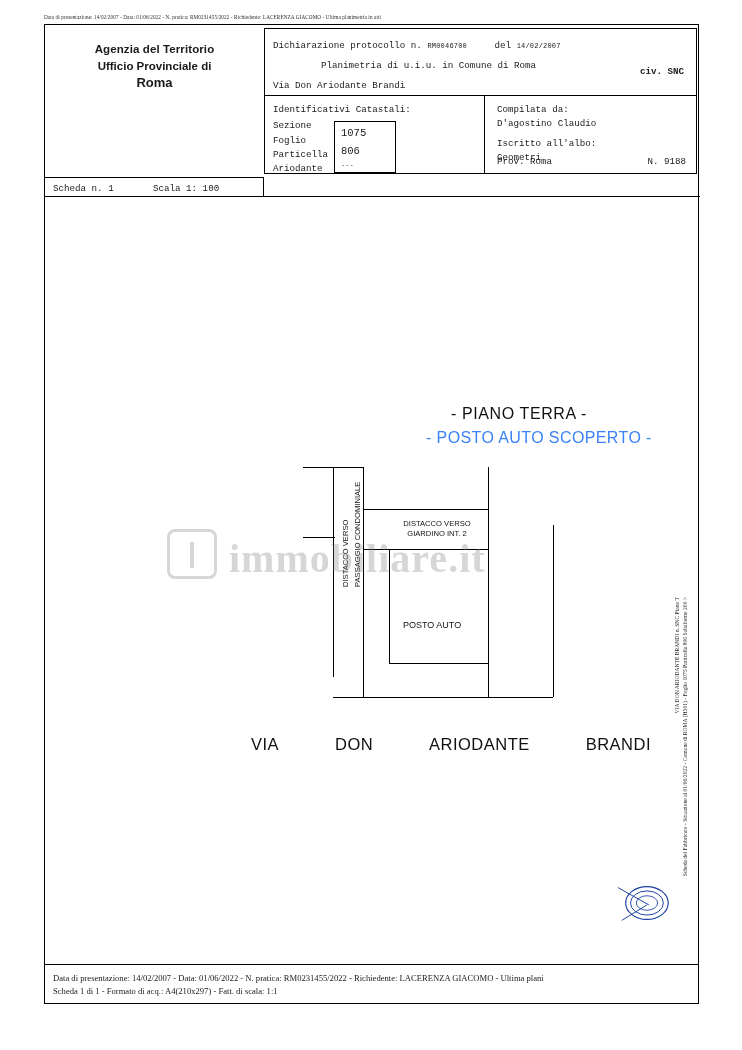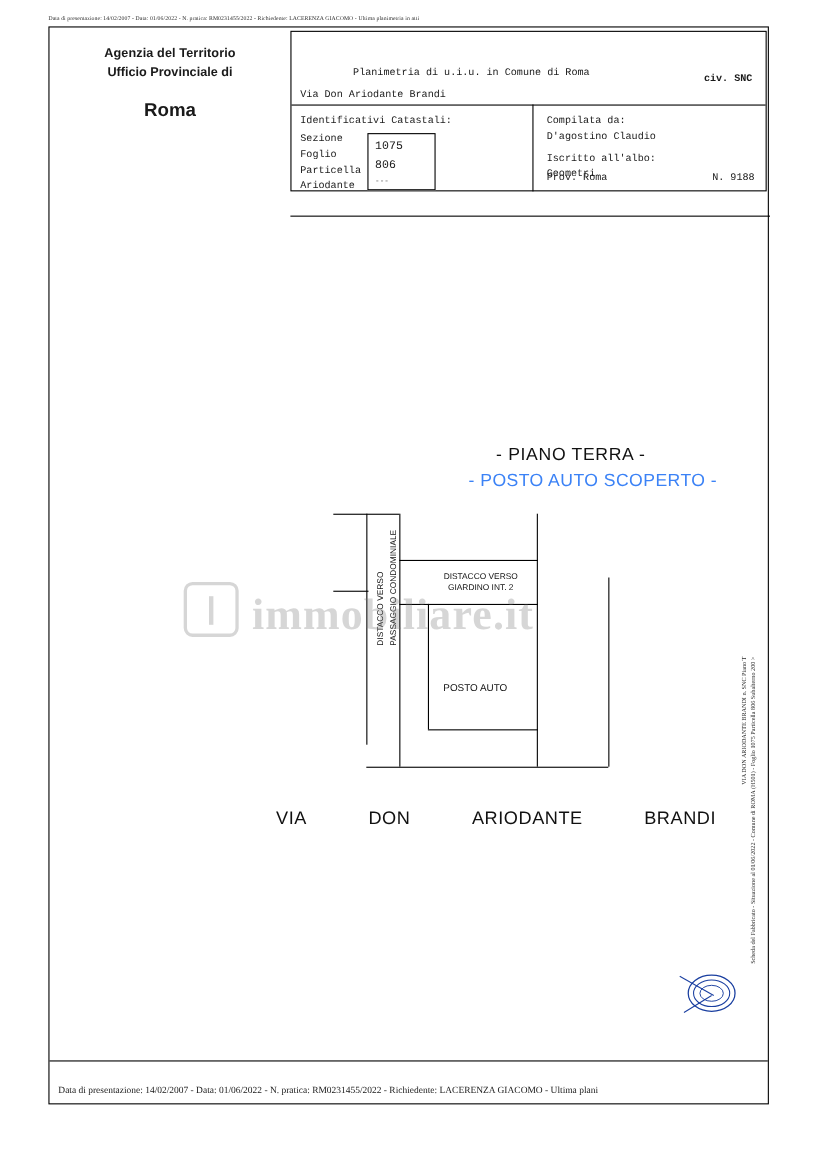--- a/index.html
+++ b/index.html
@@ -75,23 +75,23 @@
     font-weight: bold;
     letter-spacing: 0.3px;
     margin-top: 6px;
   }
   .agency-line3 {
     font-size: 11.5px;
     font-weight: bold;
     margin-top: 5px;
   }
   .agency-line4 {
-    font-size: 17px;
+    font-size: 13px;
     font-weight: bold;
-    margin-top: 18px;
+    margin-top: 3px;
   }
 
   .hdr-right {
     position: absolute;
     left: 219px;
     top: 3px;
     width: 433px;
     height: 146px;
     border: 1px solid #000;
     box-sizing: border-box;
@@ -395,20 +395,27 @@
 
     <div class="hdr">
 
       <div class="hdr-left">
         <div class="agency-line1">Agenzia del Territorio</div>
         <div class="agency-line3">Ufficio Provinciale di</div>
         <div class="agency-line4">Roma</div>
       </div>
 
       <div class="hdr-right">
+        <div class="row-decl">
+          <span>Dichiarazione protocollo n.</span>
+          <span class="val-small">RM0046700</span>
+          &nbsp;&nbsp;&nbsp;
+          <span>del</span>
+          <span class="val-small">14/02/2007</span>
+        </div>
         <div class="row-plan">Planimetria di u.i.u. in Comune di Roma</div>
         <div class="row-via">Via Don Ariodante Brandi</div>
         <div class="row-civ">civ. SNC</div>
 
         <div class="hdr-sep"></div>
         <div class="hdr-vsep"></div>
 
         <div class="ident-block">
           <div class="ident-title">Identificativi Catastali:</div>
           <div class="ident-rows">
@@ -429,20 +436,24 @@
         <div class="prov-row">Prov. Roma</div>
         <div class="num-row">N.  9188</div>
       </div>
 
       <div class="val-popup">
         <div class="p1">1075</div>
         <div class="p2">806</div>
         <div class="p3">---</div>
       </div>
 
+      <div class="scheda-bar">
+        <div class="s1">Scheda n. 1</div>
+        <div class="s2">Scala 1: 100</div>
+      </div>
       <div class="hdr-bottom-line"></div>
     </div>
 
     <div class="drawing">
 
       <div class="title-piano">- PIANO TERRA -</div>
       <div class="title-posto">- POSTO AUTO SCOPERTO -</div>
 
       <div class="ln" style="left:258px; top:270px; width:60px; height:1px;"></div>
 
@@ -492,16 +503,17 @@
         <ellipse cx="32" cy="30" rx="17" ry="12.5" fill="none" stroke="#1a3fa0" stroke-width="1"></ellipse>
         <ellipse cx="32" cy="30" rx="11" ry="7.5" fill="none" stroke="#1a3fa0" stroke-width="0.9"></ellipse>
         <line x1="2" y1="14" x2="34" y2="32" stroke="#1a3fa0" stroke-width="1"></line>
         <line x1="6" y1="48" x2="32" y2="32" stroke="#1a3fa0" stroke-width="1"></line>
       </svg>
     </div>
 
     <div class="footer-sep"></div>
     <div class="footer">
       <div>Data di presentazione: 14/02/2007 - Data: 01/06/2022 - N. pratica: RM0231455/2022 - Richiedente: LACERENZA GIACOMO - Ultima plani</div>
+      <div>Scheda 1 di 1 - Formato di acq.: A4(210x297) - Fatt. di scala: 1:1</div>
     </div>
 
   </div>
 </div>
 
 </body></html>

